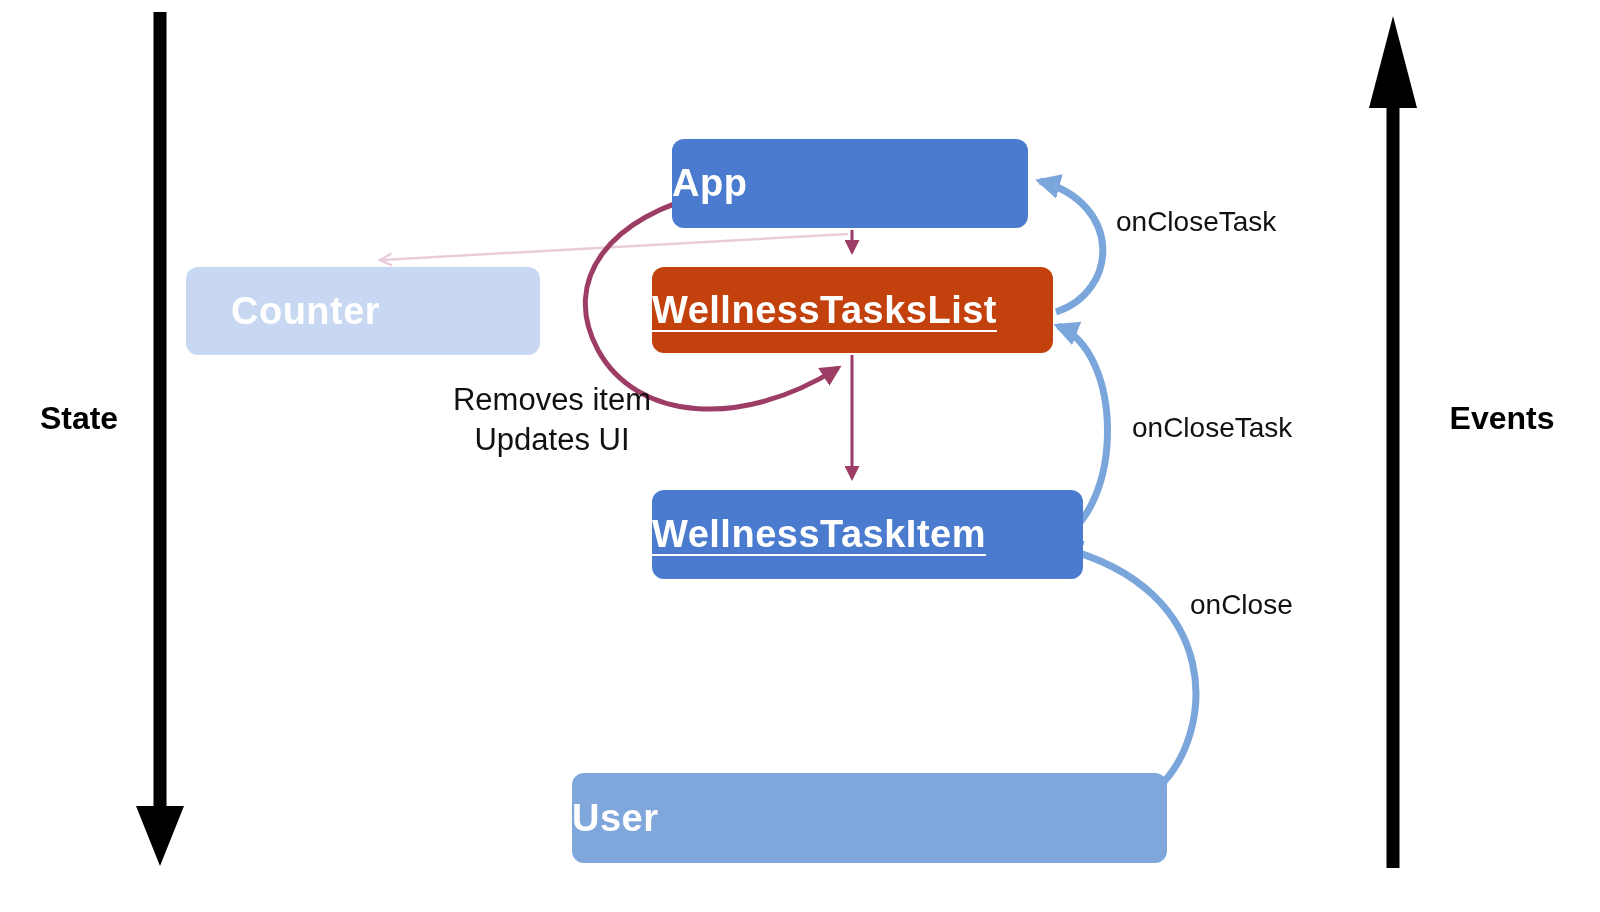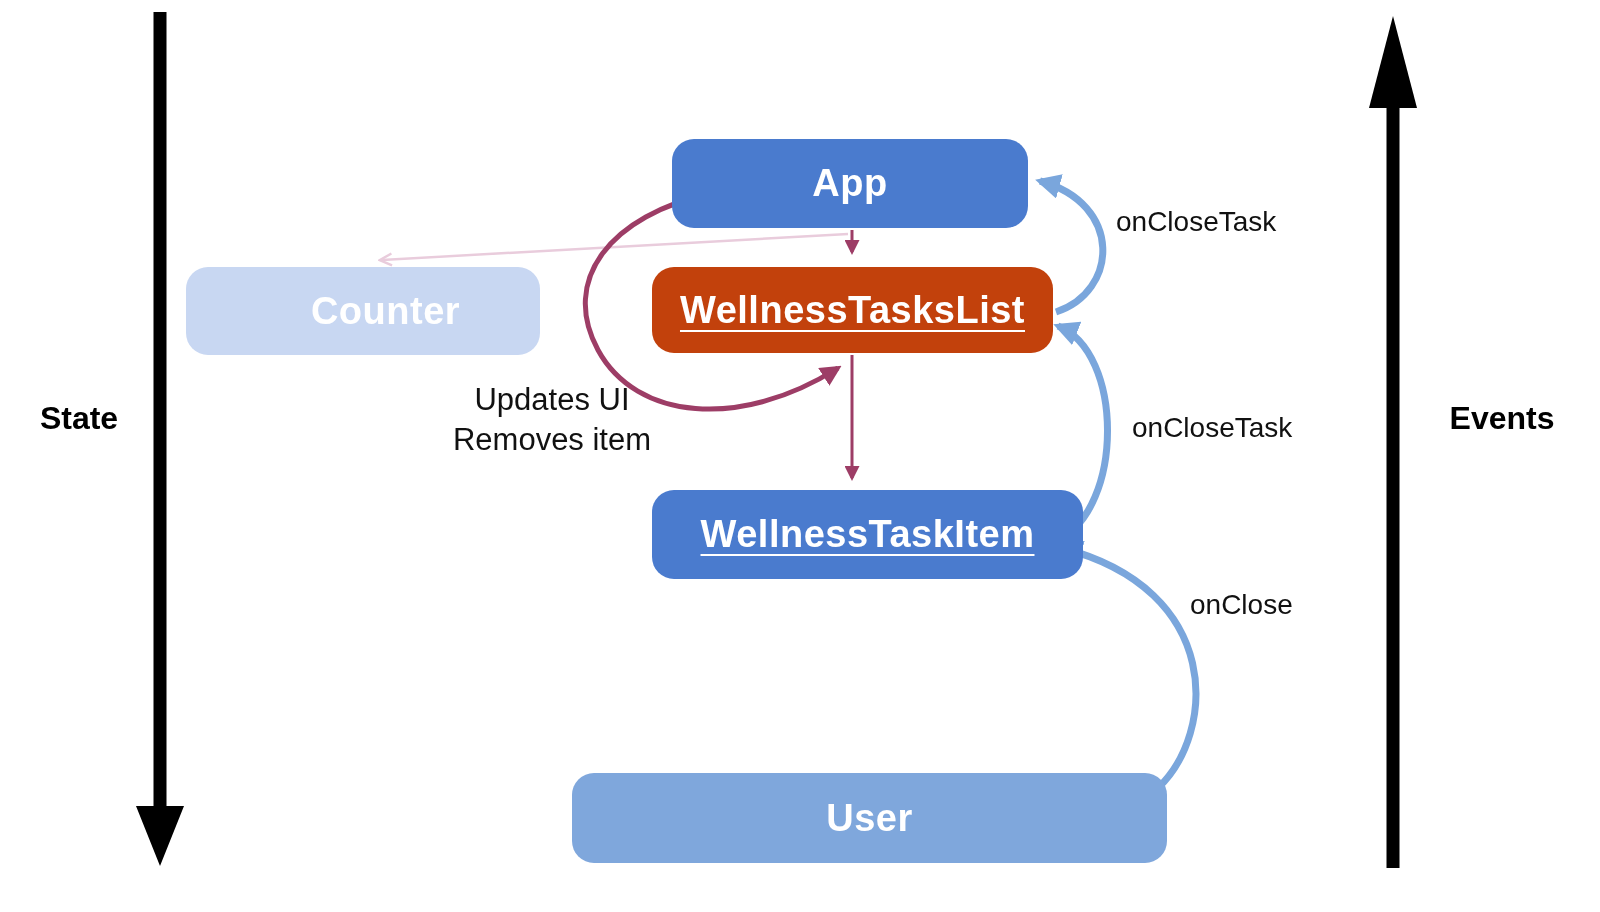--- a/index.html
+++ b/index.html
@@ -11,22 +11,22 @@
     background: #ffffff;
     font-family: "Liberation Sans", sans-serif;
     overflow: hidden;
   }
   .layer { position: absolute; left: 0; top: 0; width: 1600px; height: 912px; }
 
   .node {
     position: absolute;
     display: flex;
     align-items: center;
-    justify-content: center;
-    border-radius: 22px;
+    justify-content: flex-start;
+    border-radius: 12px;
     color: #ffffff;
     font-weight: bold;
     font-size: 38px;
     letter-spacing: 0.5px;
     z-index: 2;
   }
   .node.app     { left: 672px; top: 139px; width: 356px; height: 89px; background: #4A7BCE; }
   .node.counter { left: 186px; top: 267px; width: 354px; height: 88px; background: #C8D7F2; padding-left: 45px; }
   .node.list    { left: 652px; top: 267px; width: 401px; height: 86px; background: #c2410c; }
   .node.item    { left: 652px; top: 490px; width: 431px; height: 89px; background: #4A7BCE; }
@@ -124,22 +124,22 @@
 
   <div class="node item">
     <span class="lbl underlined">WellnessTaskItem</span>
   </div>
 
   <div class="node user">
     <span class="lbl">User</span>
   </div>
 
   <div class="edge-label updates">
+    <div>Removes item</div>
     <div>Updates UI</div>
-    <div>Removes item</div>
   </div>
 
   <div class="edge-label oct-top">onCloseTask</div>
 
   <div class="edge-label oct-mid">onCloseTask</div>
 
   <div class="edge-label oc-bot">onClose</div>
 
 </div>
 

